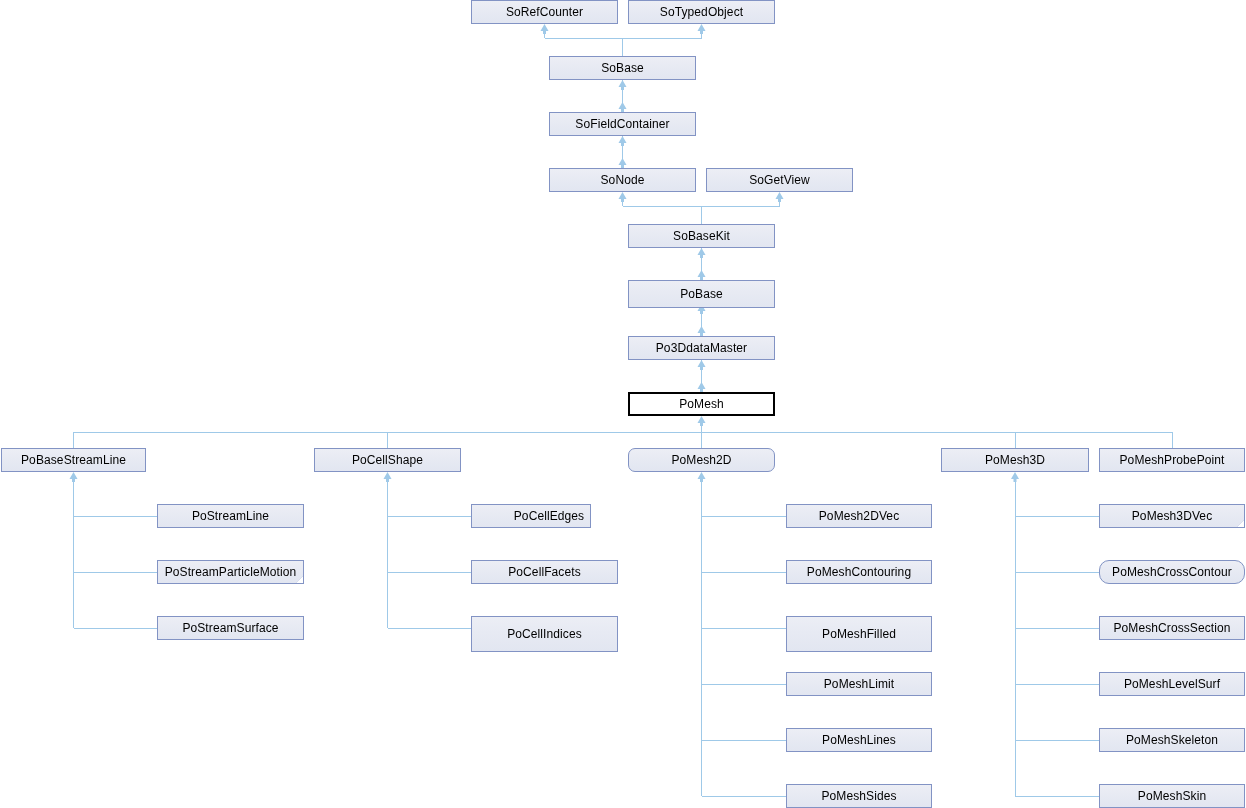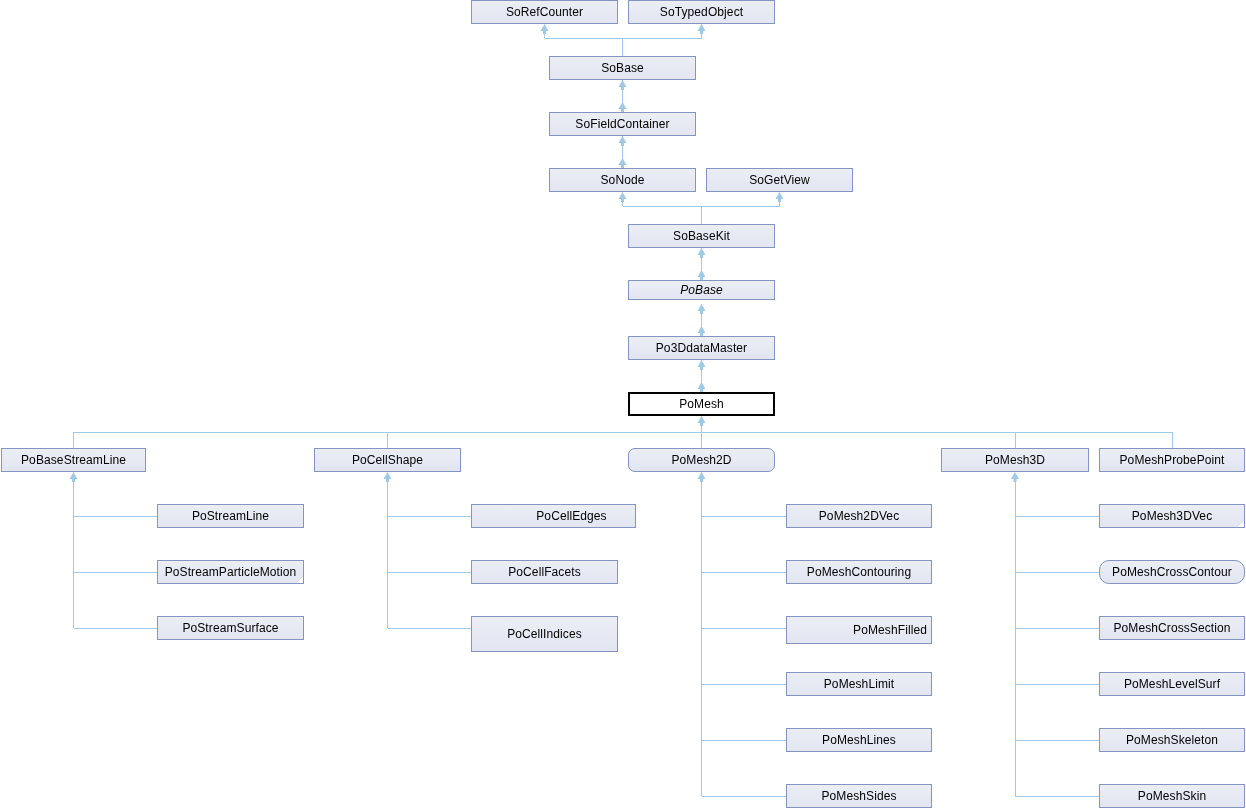--- a/index.html
+++ b/index.html
@@ -183,21 +183,21 @@
       </div>
       <div class="node" style="left: 549px; top: 168px; width: 147px; height: 24px;">
         <span class="label">SoNode</span>
       </div>
       <div class="node" style="left: 706px; top: 168px; width: 147px; height: 24px;">
         <span class="label">SoGetView</span>
       </div>
       <div class="node" style="left: 628px; top: 224px; width: 147px; height: 24px;">
         <span class="label">SoBaseKit</span>
       </div>
-      <div class="node" style="left: 628px; top: 280px; width: 147px; height: 20px; font-style: italic;">
+      <div class="node" style="left: 628px; top: 280px; width: 147px; height: 28px;">
         <span class="label">PoBase</span>
       </div>
       <div class="node" style="left: 628px; top: 336px; width: 147px; height: 24px; text-align: center;">
         <span class="label">Po3DdataMaster</span>
       </div>
       <div class="node focal" style="left: 628px; top: 392px; width: 147px; height: 24px;">
         <span class="label">PoMesh</span>
       </div>
       <div class="node" style="left: 1px; top: 448px; width: 145px; height: 24px;">
         <span class="label">PoBaseStreamLine</span>
@@ -216,36 +216,36 @@
       </div>
       <div class="node" style="left: 157px; top: 504px; width: 147px; height: 24px;">
         <span class="label">PoStreamLine</span>
       </div>
       <div class="node folded" style="left: 157px; top: 560px; width: 147px; height: 24px;">
         <span class="label">PoStreamParticleMotion</span>
       </div>
       <div class="node" style="left: 157px; top: 616px; width: 147px; height: 24px;">
         <span class="label">PoStreamSurface</span>
       </div>
-      <div class="node" style="left: 471px; top: 504px; width: 165px; height: 24px; padding-left: 36px;">
+      <div class="node" style="left: 471px; top: 504px; width: 120px; height: 24px; padding-left: 36px;">
         <span class="label">PoCellEdges</span>
       </div>
       <div class="node" style="left: 471px; top: 560px; width: 147px; height: 24px;">
         <span class="label">PoCellFacets</span>
       </div>
       <div class="node" style="left: 471px; top: 616px; width: 147px; height: 36px;">
         <span class="label">PoCellIndices</span>
       </div>
       <div class="node" style="left: 786px; top: 504px; width: 146px; height: 24px;">
         <span class="label">PoMesh2DVec</span>
       </div>
       <div class="node" style="left: 786px; top: 560px; width: 146px; height: 24px;">
         <span class="label">PoMeshContouring</span>
       </div>
-      <div class="node" style="left: 786px; top: 616px; width: 146px; height: 28px; justify-content: flex-end;">
+      <div class="node" style="left: 786px; top: 616px; width: 146px; height: 36px;">
         <span class="label">PoMeshFilled</span>
       </div>
       <div class="node" style="left: 786px; top: 672px; width: 146px; height: 24px;">
         <span class="label">PoMeshLimit</span>
       </div>
       <div class="node" style="left: 786px; top: 728px; width: 146px; height: 24px;">
         <span class="label">PoMeshLines</span>
       </div>
       <div class="node" style="left: 786px; top: 784px; width: 146px; height: 24px;">
         <span class="label">PoMeshSides</span>

